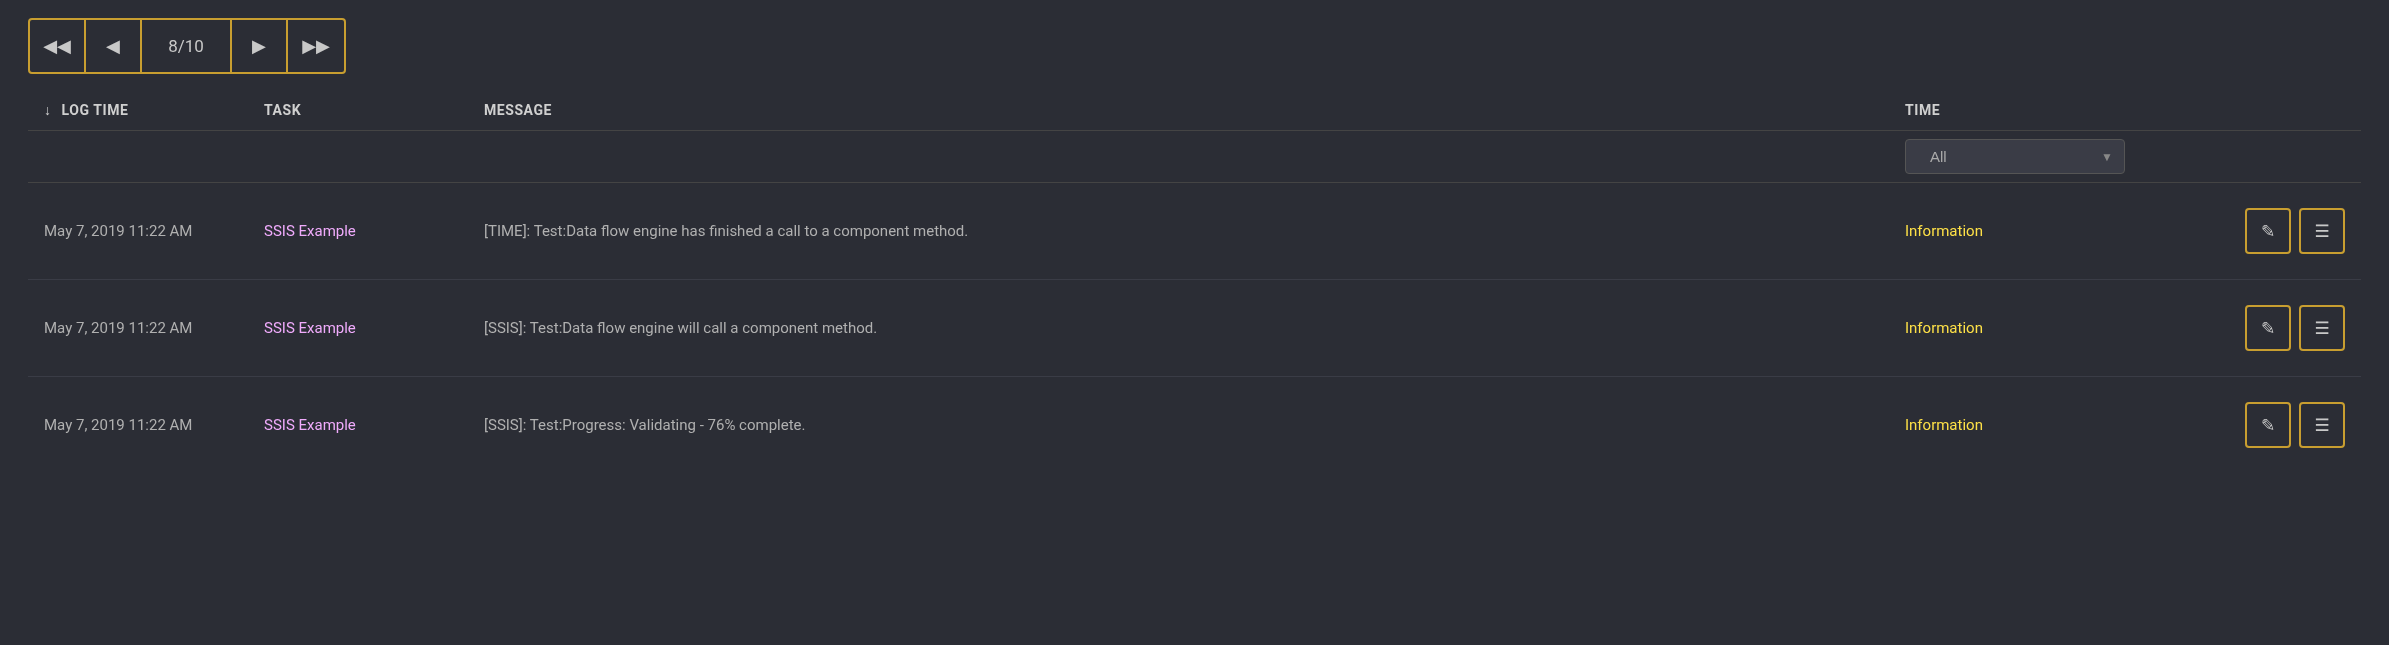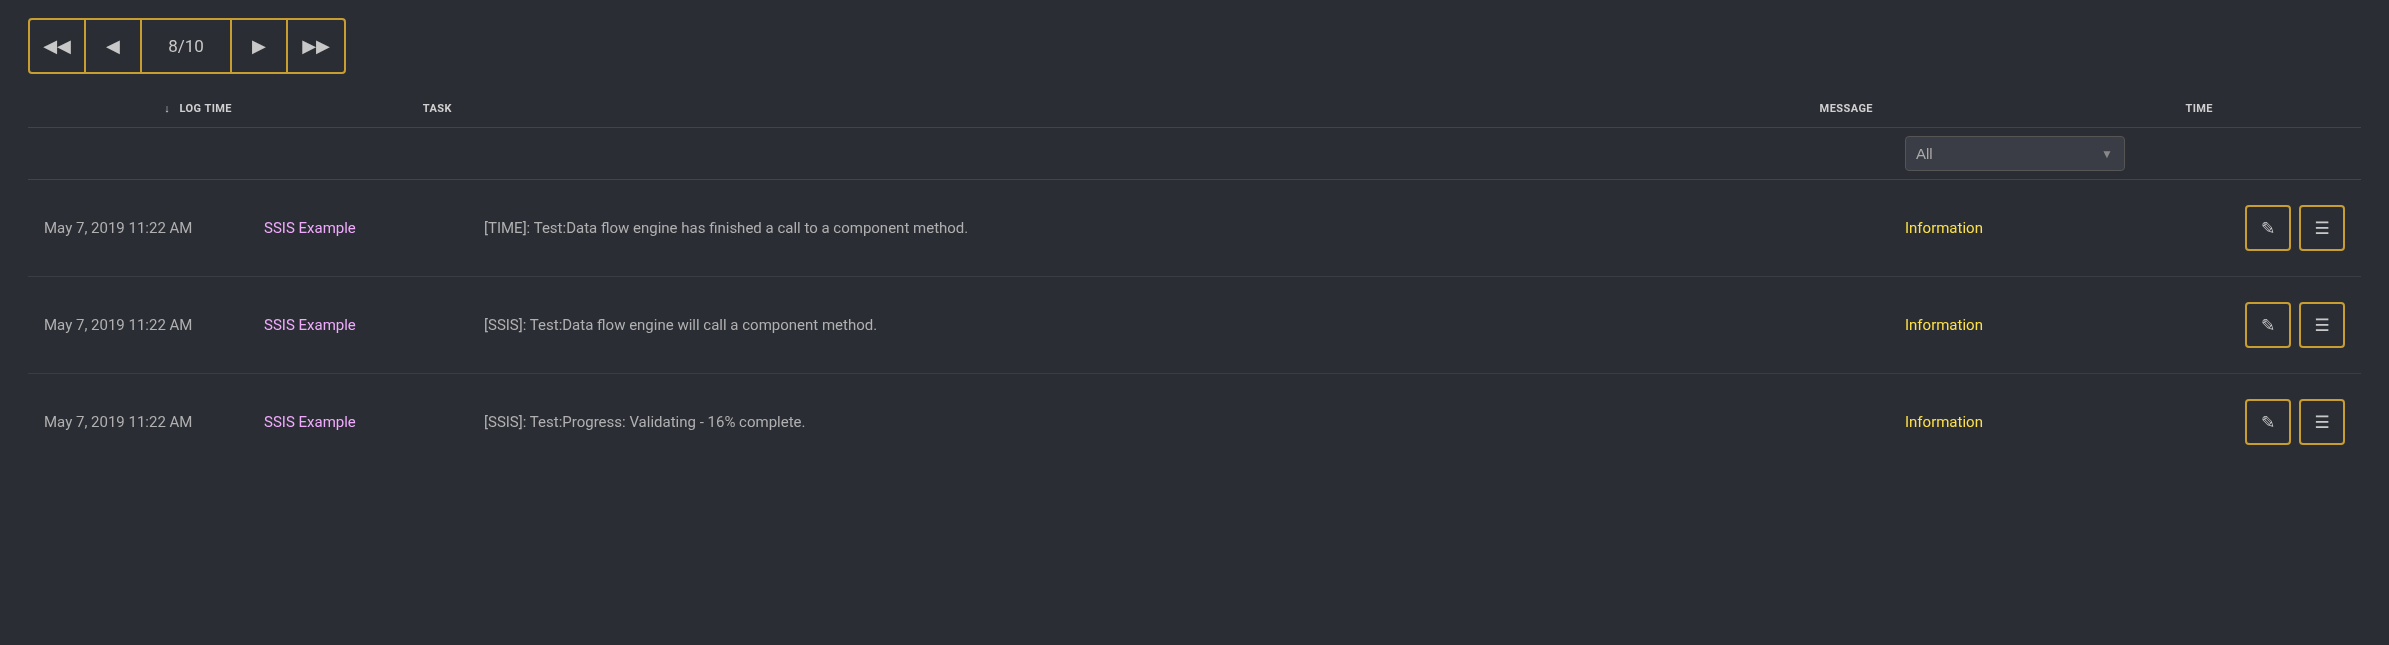--- a/index.html
+++ b/index.html
@@ -80,23 +80,23 @@
     .log-table {
       width: 100%;
       border-collapse: collapse;
     }
 
     .log-table thead tr {
       border-bottom: 1px solid #444;
     }
 
     .log-table th {
-      text-align: right;
+      text-align: left;
       font-weight: 700;
-      font-size: 11px;
+      font-size: 14px;
       color: #d0d0d0;
       padding: 10px 16px 12px 16px;
       letter-spacing: 0.04em;
       white-space: nowrap;
     }
 
     .th-logtime {
       width: 220px;
     }
 
@@ -121,21 +121,21 @@
       margin-right: 6px;
       color: #d0d0d0;
     }
 
     .event-filter-select {
       background: #3a3c46;
       border: 1px solid #555;
       border-radius: 4px;
       color: #aaa;
       font-size: 15px;
-      padding: 8px 36px 8px 10px;
+      padding: 8px 36px 8px 24px;
       width: 220px;
       appearance: none;
       -webkit-appearance: none;
       cursor: pointer;
       position: relative;
     }
 
     .select-wrapper {
       position: relative;
       display: inline-block;
@@ -293,21 +293,21 @@
               </button>
               <button class="action-btn">
                 <span>☰</span>
               </button>
             </div>
           </td>
         </tr>
         <tr>
           <td>May 7, 2019 11:22 AM</td>
           <td><a class="task-link">SSIS Example</a></td>
-          <td>[SSIS]: Test:Progress: Validating - 16% complete.</td>
+          <td>[SSIS]: Test:Progress: Validating - 76% complete.</td>
           <td><span class="event-info">Information</span></td>
           <td>
             <div class="action-btns">
               <button class="action-btn">
                 <span>✎</span>
               </button>
               <button class="action-btn">
                 <span>☰</span>
               </button>
             </div>

